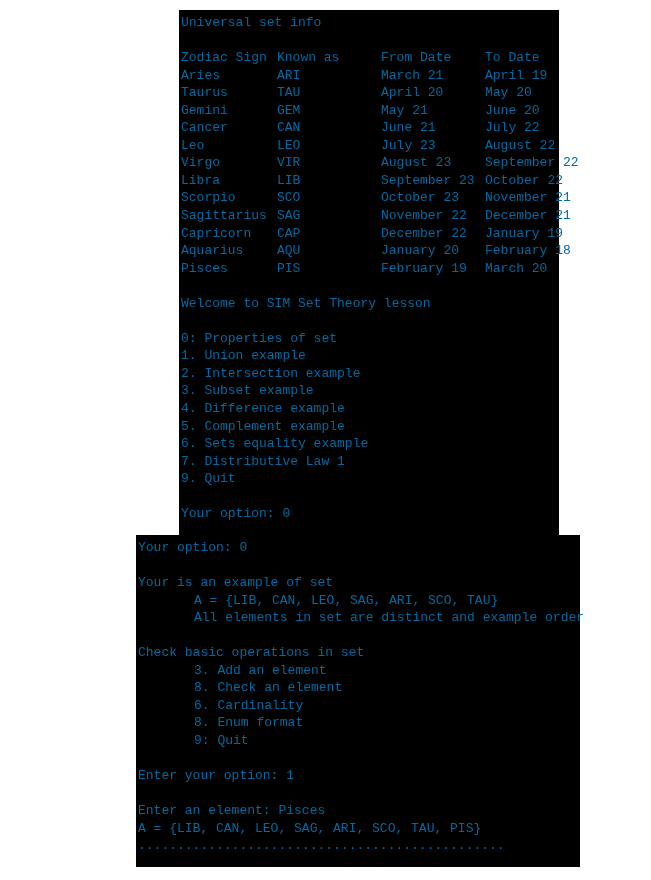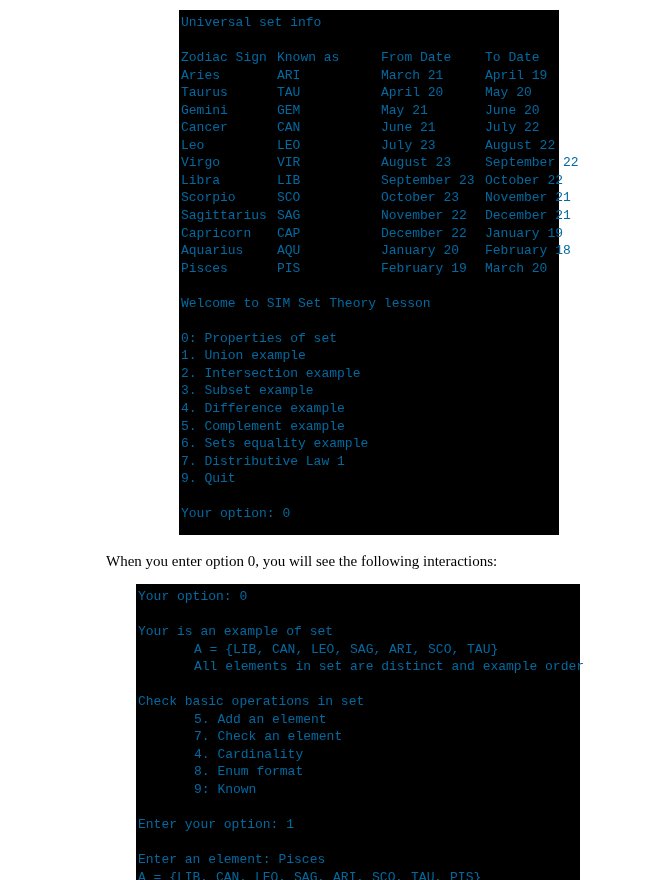--- a/index.html
+++ b/index.html
@@ -68,34 +68,33 @@
 <span>2. Intersection example</span>
 <span>3. Subset example</span>
 <span>4. Difference example</span>
 <span>5. Complement example</span>
 <span>6. Sets equality example</span>
 <span>7. Distributive Law 1</span>
 <span>9. Quit</span>
 
 <span>Your option: 0</span></div>
 
-<div class="doc-text">When you enter option 0, you will see the following interactions:</div>
 
 <div class="terminal terminal2"><span>Your option: 0</span>
 
 <span>Your is an example of set</span>
 <span class="indent">A = {LIB, CAN, LEO, SAG, ARI, SCO, TAU}</span>
 <span class="indent">All elements in set are distinct and example order</span>
 
 <span>Check basic operations in set</span>
-<span class="indent">5. Add an element</span>
-<span class="indent">7. Check an element</span>
-<span class="indent">4. Cardinality</span>
+<span class="indent">3. Add an element</span>
+<span class="indent">8. Check an element</span>
+<span class="indent">6. Cardinality</span>
 <span class="indent">8. Enum format</span>
-<span class="indent">9: Known</span>
+<span class="indent">9: Quit</span>
 
 <span>Enter your option: 1</span>
 
 <span>Enter an element: Pisces</span>
 <span>A = {LIB, CAN, LEO, SAG, ARI, SCO, TAU, PIS}</span>
 <span>...............................................</span></div>
 
 </div>
 
 </body></html>

